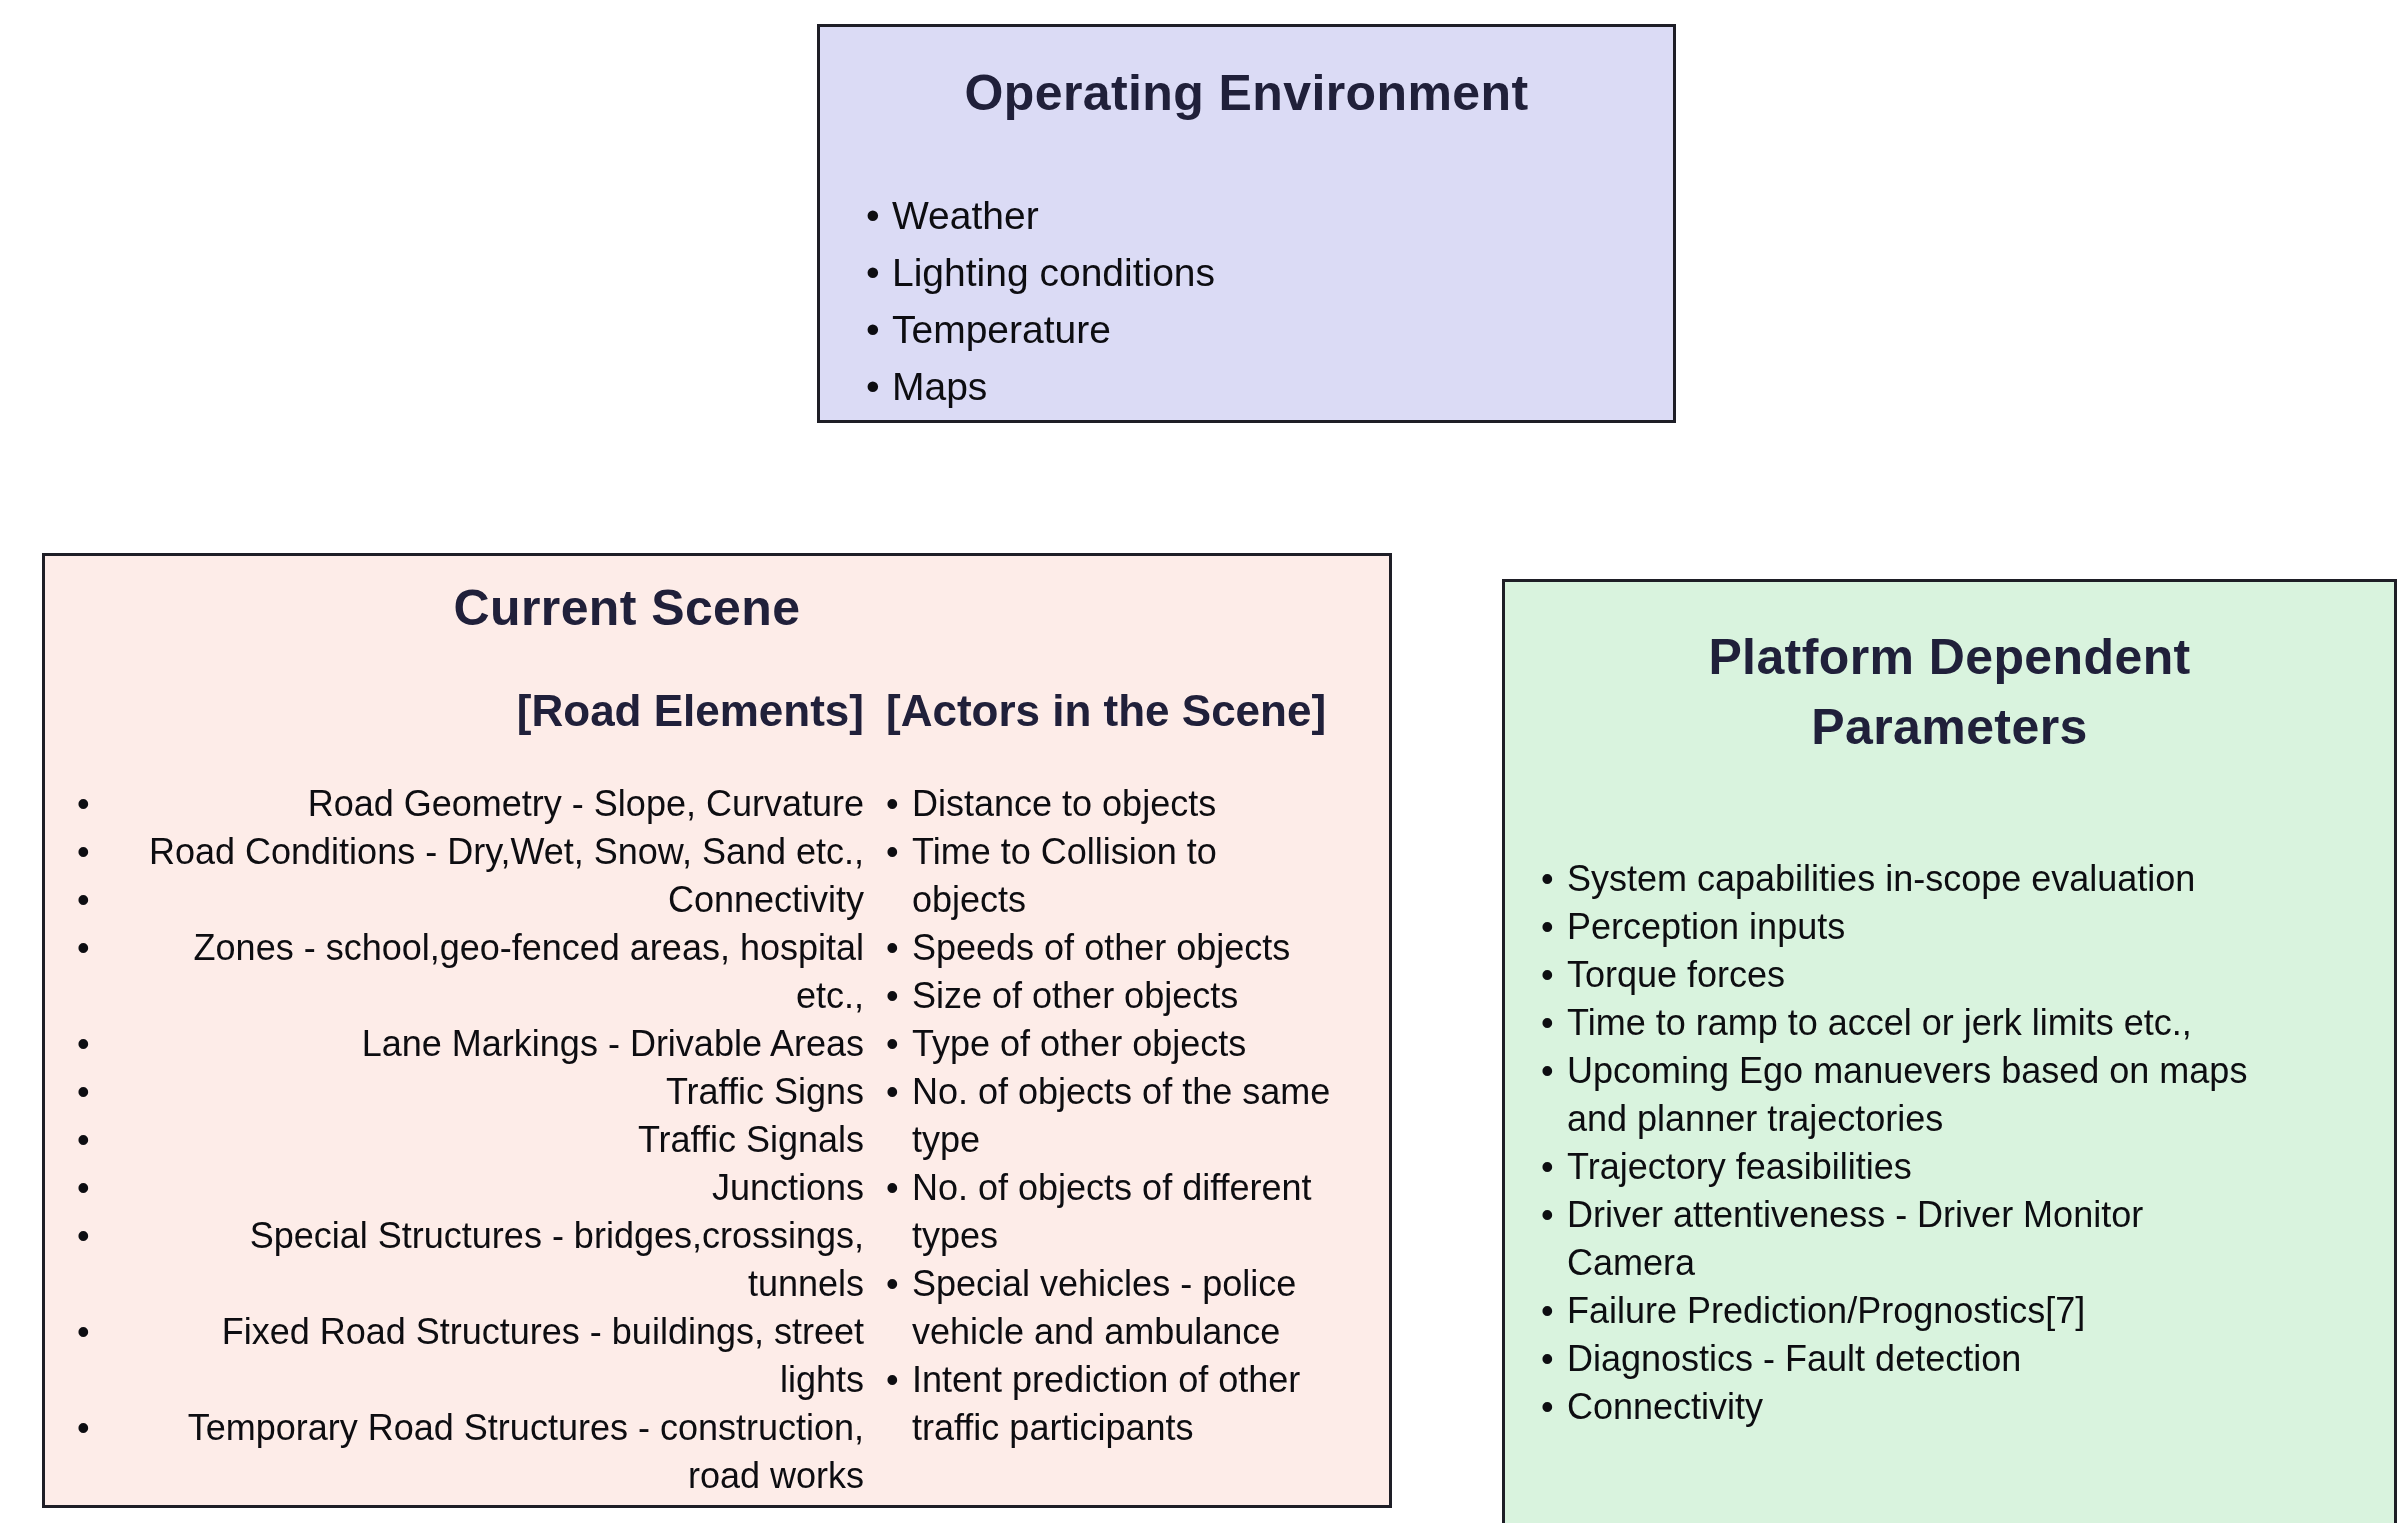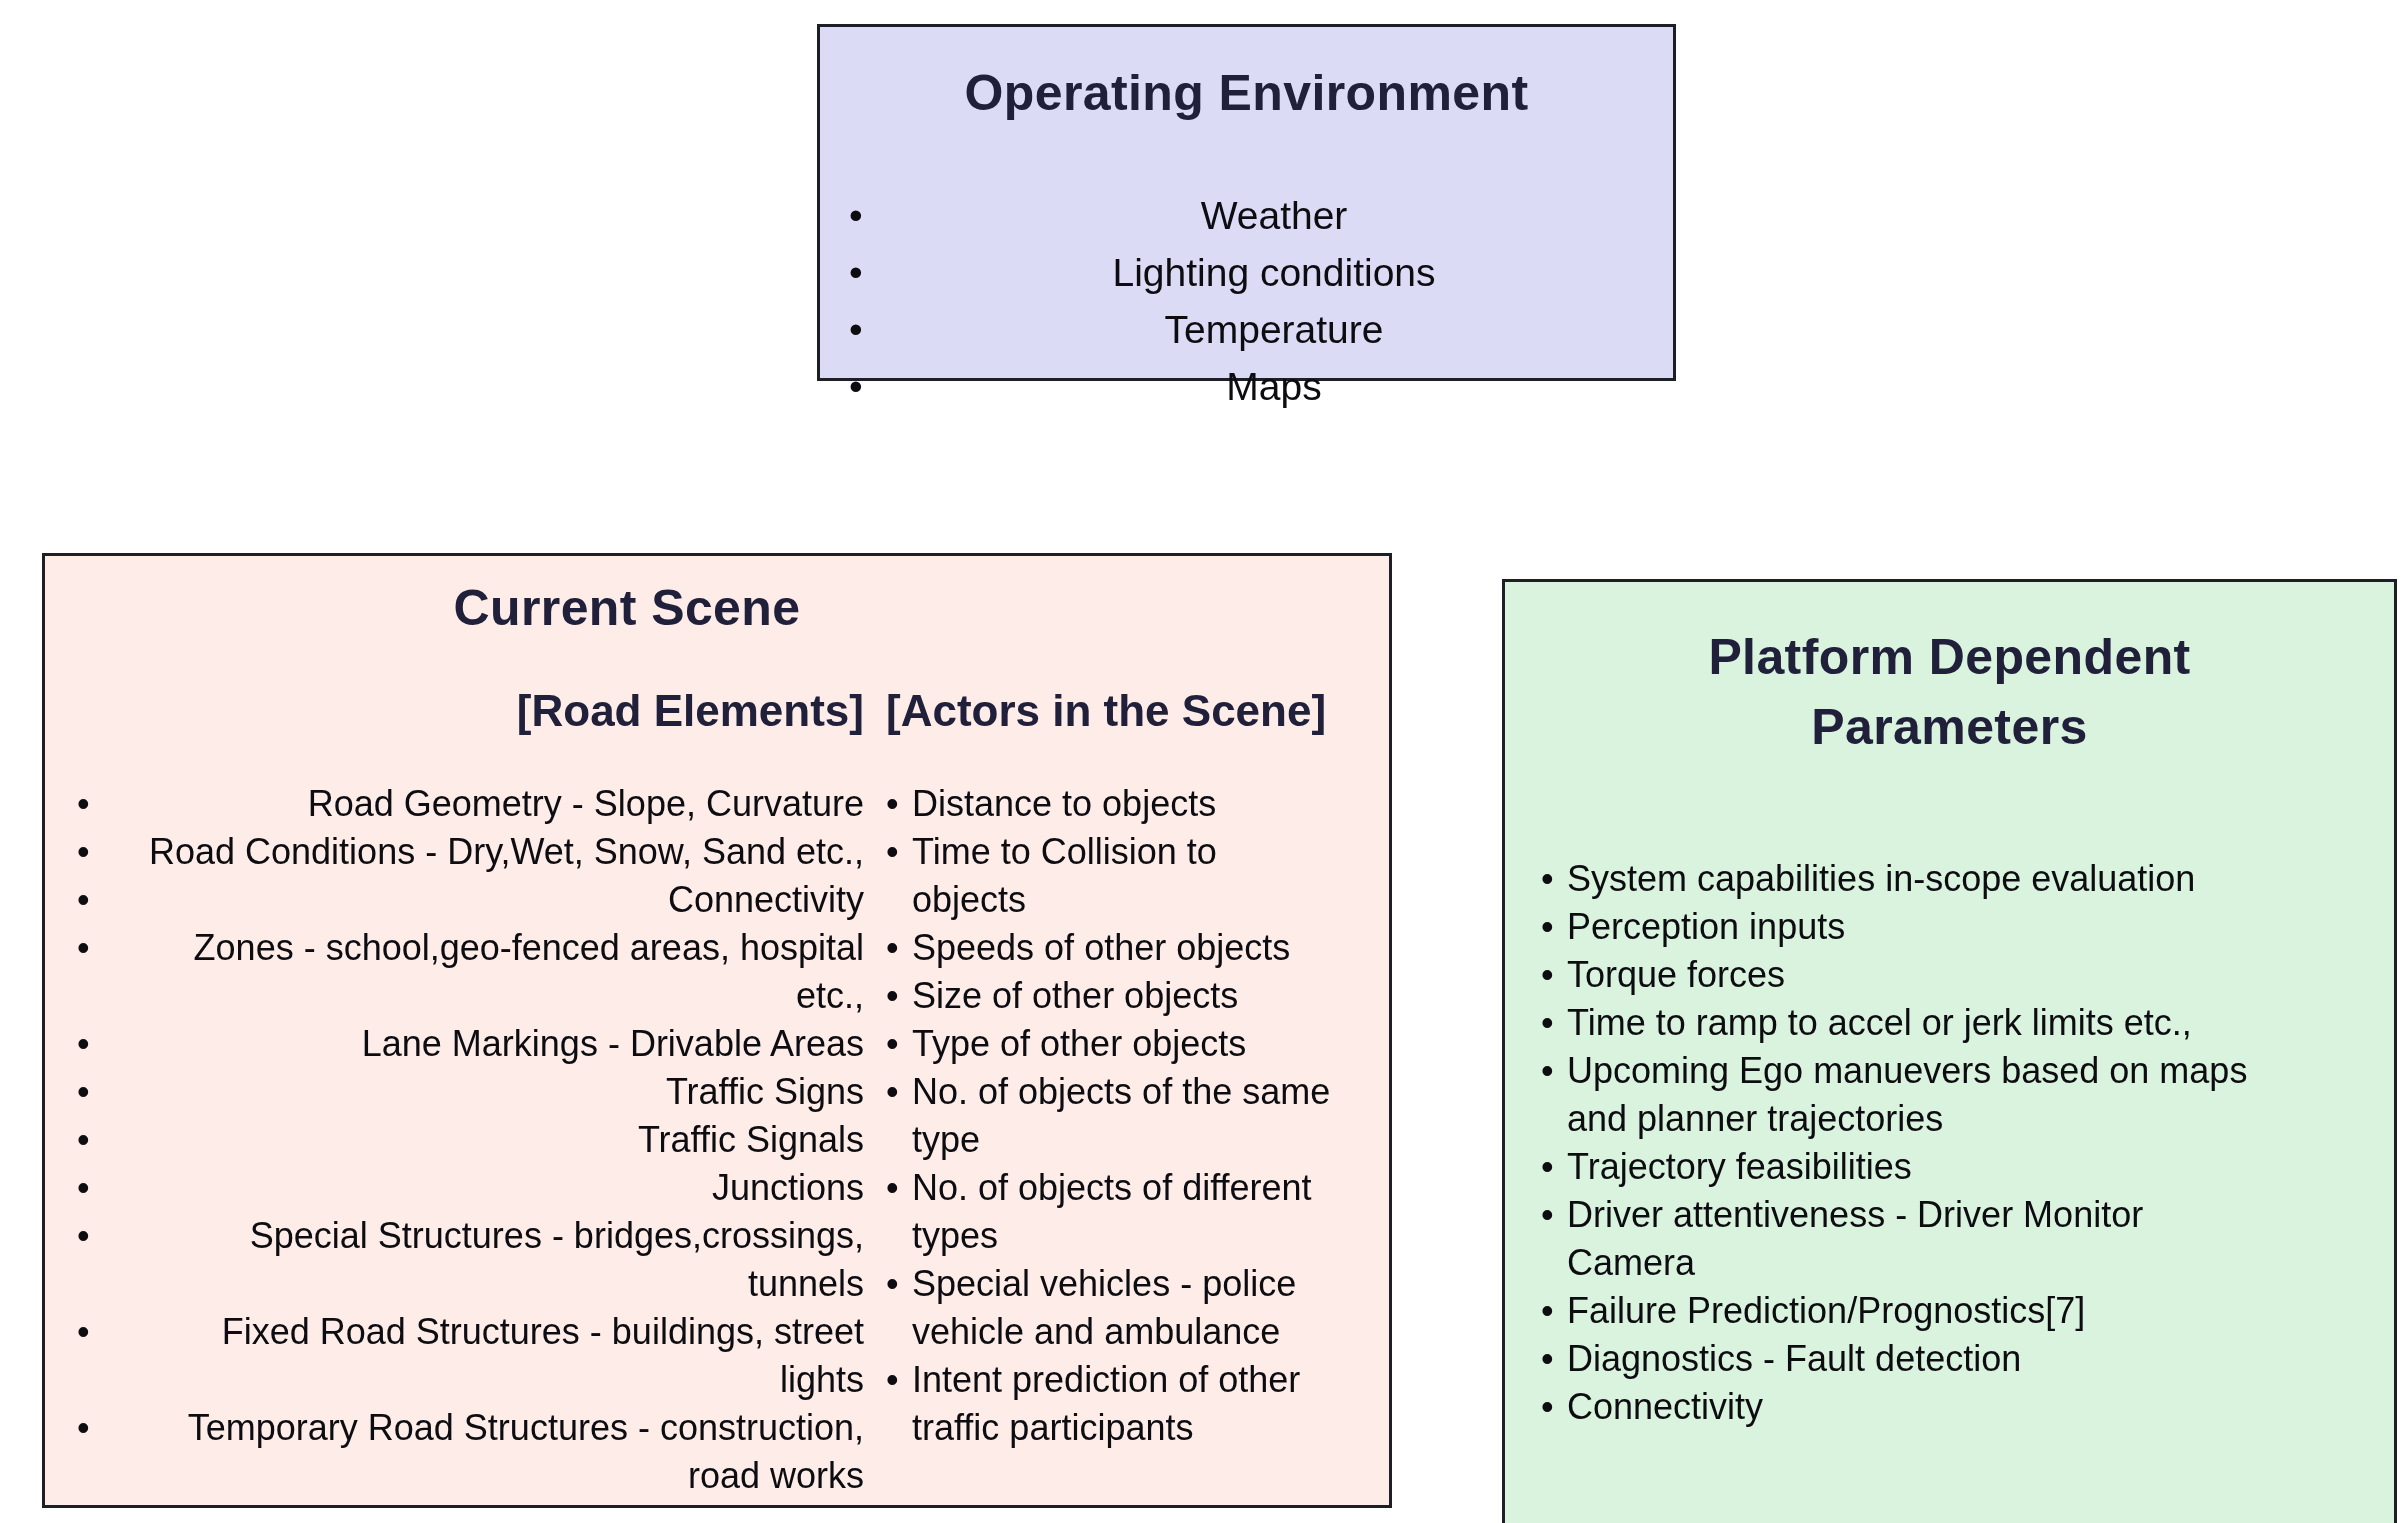--- a/index.html
+++ b/index.html
@@ -15,21 +15,21 @@
     font-family: "Liberation Sans", sans-serif;
     color: var(--body, #0d0d11);
   }
   .box {
     position: absolute;
     border: 3.6px solid var(--border, #1e1e26);
     box-sizing: border-box;
   }
   #box-env {
     left: 817px; top: 24px;
-    width: 859px; height: 357px;
+    width: 859px; height: 399px;
     background: var(--env-bg, #dbdbf5);
     padding-top: 36px;
   }
   #box-scene {
     left: 42px; top: 553px;
     width: 1350px; height: 955px;
     background: var(--scene-bg, #fdece8);
     padding-top: 22px;
   }
   #box-platform {
@@ -66,24 +66,23 @@
   }
   ul.blist li::before {
     content: "\2022";
     position: absolute;
     left: 0;
     top: 0;
   }
   
   #box-env .blist {
     margin-top: 63px;
-    padding-left: 29px;
+    padding-left: 46px;
     font-size: 39px;
     line-height: 57px;
-    text-align: center;
   }
   
   .scene-cols {
     display: flex;
     padding: 0 14.6px 0 32px;
     margin-top: 44px;
   }
   .col-road {
     flex: 0 0 787px;
     box-sizing: border-box;

